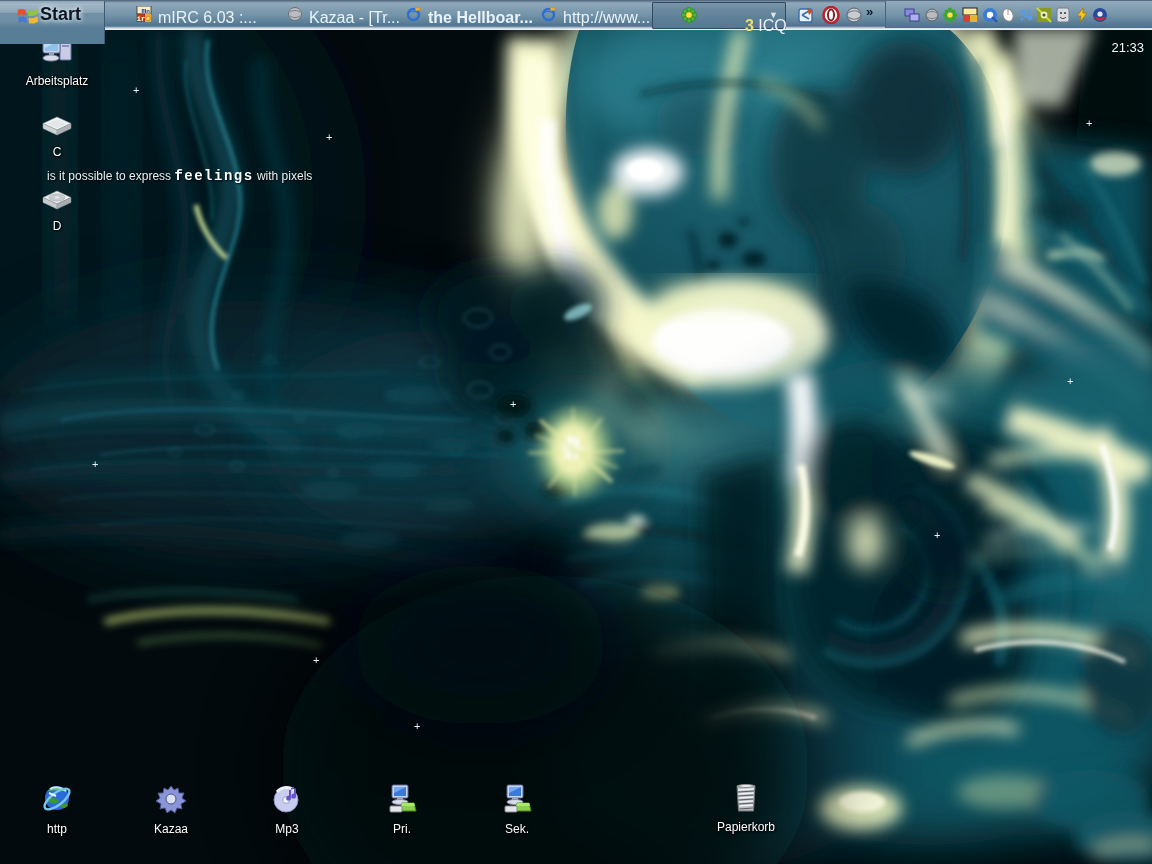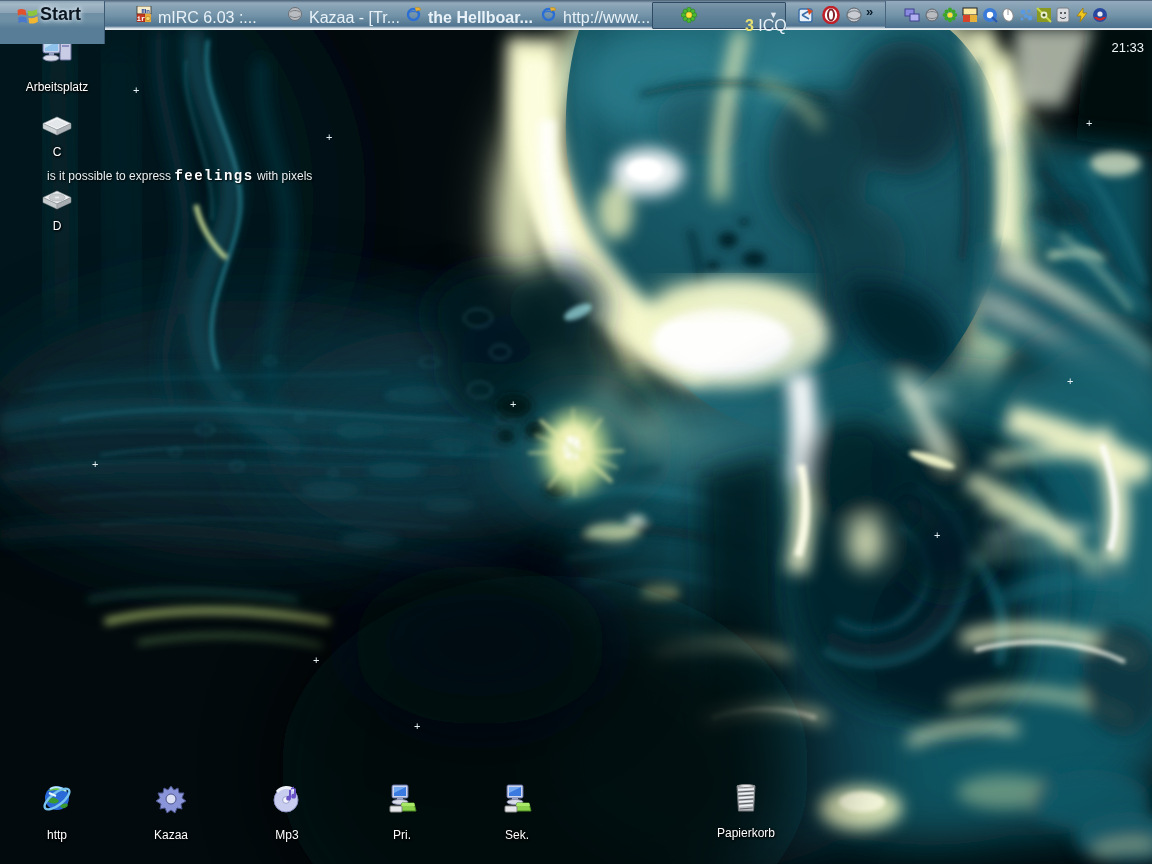--- a/index.html
+++ b/index.html
@@ -19,21 +19,21 @@
 #icqbtn{background:linear-gradient(to bottom,#7a95a8 0,#6b8aa0 6px,#5d8097 16px,#527690 27px);border:1px solid #2f4a62;border-radius:1px;top:2px;height:25px;}
 #icqbtn .tx{left:45px;top:14px;margin-left:47px;} #icqbtn .ic{top:4px;}
 .qlz{position:absolute;top:6px;width:18px;height:18px;}
 #tray{position:absolute;right:0;top:1px;width:266px;height:27px;background:linear-gradient(to bottom,#93aabc 0,#849fb2 7px,#7394a9 14px,#5d8098 21px,#4e7390 26px);border-left:1px solid #48647e;}
 #tray .tic{position:absolute;top:6px;width:16px;height:16px;}
 #clock{position:absolute;right:8px;top:7px;font-size:13px;color:#f2f7fa;margin-top:32px;}
 .chev{position:absolute;top:4px;font-size:13px;font-weight:bold;color:#0a1a28;}
 
 .dicon{position:absolute;width:90px;text-align:center;z-index:5;}
 .dicon svg{display:block;margin:0 auto;}
-.dicon .lb{margin-top:12px;font-size:12px;color:#fff;text-shadow:1px 1px 2px #000,0 0 3px #000;}
+.dicon .lb{margin-top:6px;font-size:12px;color:#fff;text-shadow:1px 1px 2px #000,0 0 3px #000;}
 .feel{position:absolute;left:47px;top:168px;z-index:5;font-size:12px;color:#e8eef0;text-shadow:1px 1px 2px #000;}
 .feel b{font-family:"Liberation Mono",monospace;font-size:14px;font-weight:bold;letter-spacing:1.5px;color:#fbfdfe;}
 .cross{position:absolute;color:#e8f2f4;font-size:11px;z-index:4;font-family:"Liberation Sans",sans-serif;}
 </style></head>
 <body>
 <svg id="wall" viewBox="0 0 1152 864" preserveAspectRatio="none">
 <defs>
  <filter id="b2" x="-250%" y="-250%" width="600%" height="600%">
         <feGaussianBlur stdDeviation="2"></feGaussianBlur>
       </filter>

